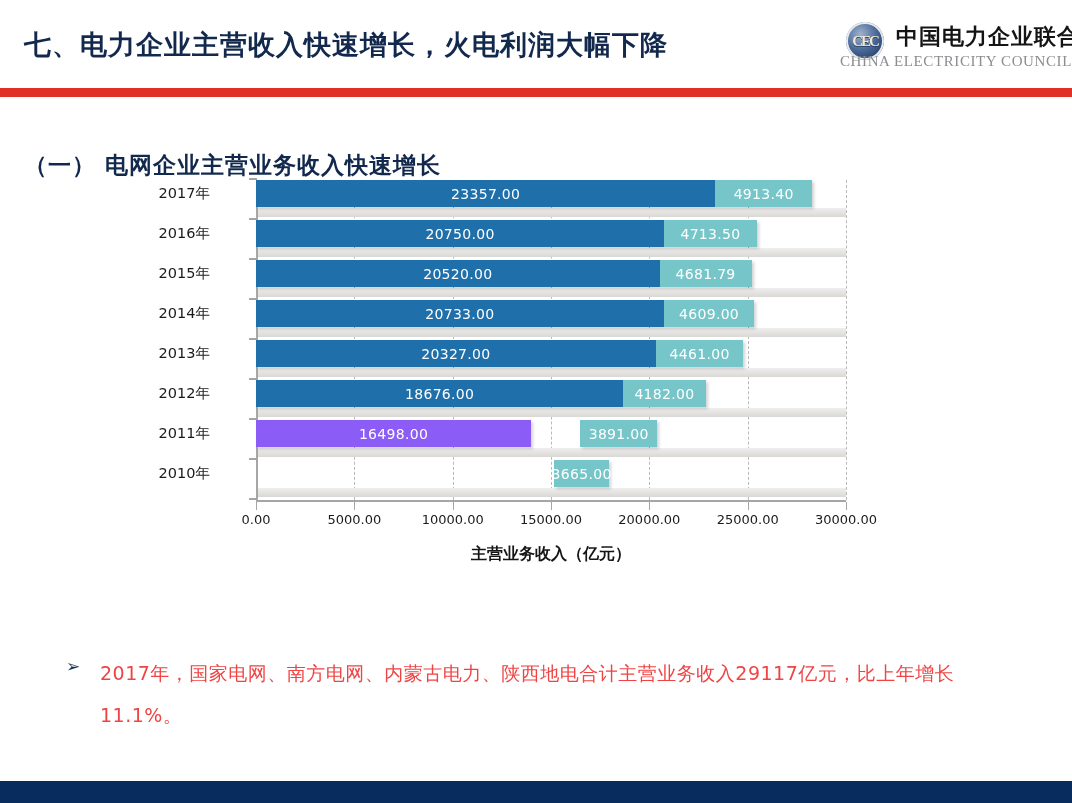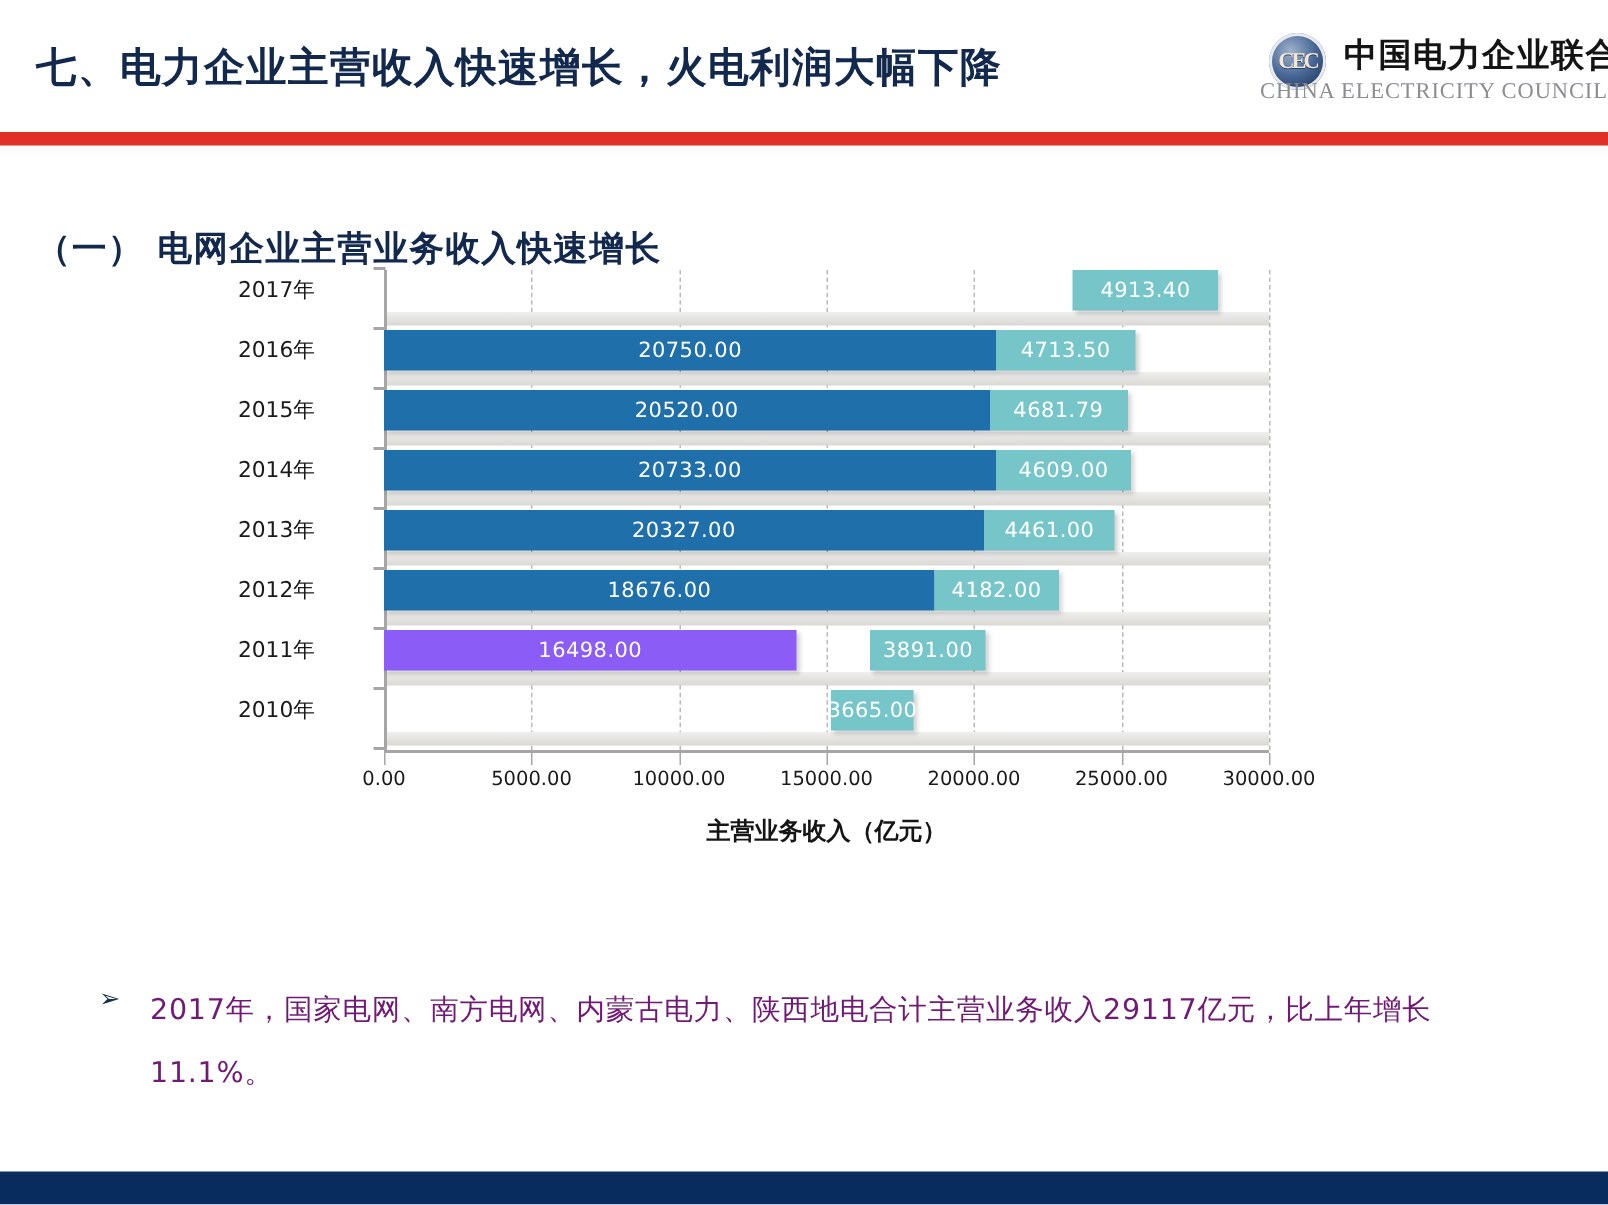--- a/index.html
+++ b/index.html
@@ -91,21 +91,21 @@
   .swatch{width:9px;height:9px;display:inline-block;}
 
   
   .bullet{position:absolute;left:66px;top:652px;width:960px;}
   .bullet .arrow{
     position:absolute;left:0;top:4px;font-size:17px;color:#15314f;
     font-family:"DejaVu Sans",sans-serif;
   }
   .bullet p{
     margin:0;padding:0 0 0 34px;
-    font-size:19px;line-height:42px;color:#701a75;letter-spacing:0.5px;
+    font-size:19px;line-height:42px;color:#ef4444;letter-spacing:0.5px;
     font-family:"DejaVu Sans","Liberation Sans",sans-serif;
   }
 </style>
 </head>
 <body>
 
 <div class="slide">
 
   <div class="header">
     <div class="main-title">七、电力企业主营收入快速增长，火电利润大幅下降</div>
@@ -131,20 +131,21 @@
         <div class="gridline" style="left: 266.667px;"></div>
         <div class="gridline" style="left: 365px;"></div>
         <div class="gridline" style="left: 463.333px;"></div>
         <div class="gridline" style="left: 561.667px;"></div>
         <div class="gridline" style="left: 660px;"></div>
       </div>
     <div id="rows-layer">
         <div class="rowstripe" style="top: 36px; width: 588px;"></div>
         <div class="rowlabel" style="top: 12px;">2017年</div>
         <div class="barrow" style="top: 8px; left: 0px; width: 700px;">
+          <div class="seg seg-a" style="left: 70px; width: 459.354px; background: rgb(31, 111, 171);">23357.00</div>
           <div class="seg seg-b" style="left: 529.354px; width: 96.6302px; background: rgb(118, 198, 201);">4913.40</div>
         </div>
         <div class="rowstripe" style="top: 76px; width: 588px;"></div>
         <div class="rowlabel" style="top: 52px;">2016年</div>
         <div class="barrow" style="top: 48px; left: 0px; width: 700px;">
           <div class="seg seg-a" style="left: 70px; width: 408.083px; background: rgb(31, 111, 171);">20750.00</div>
           <div class="seg seg-b" style="left: 478.083px; width: 92.6988px; background: rgb(118, 198, 201);">4713.50</div>
         </div>
         <div class="rowstripe" style="top: 116px; width: 588px;"></div>
         <div class="rowlabel" style="top: 92px;">2015年</div>

